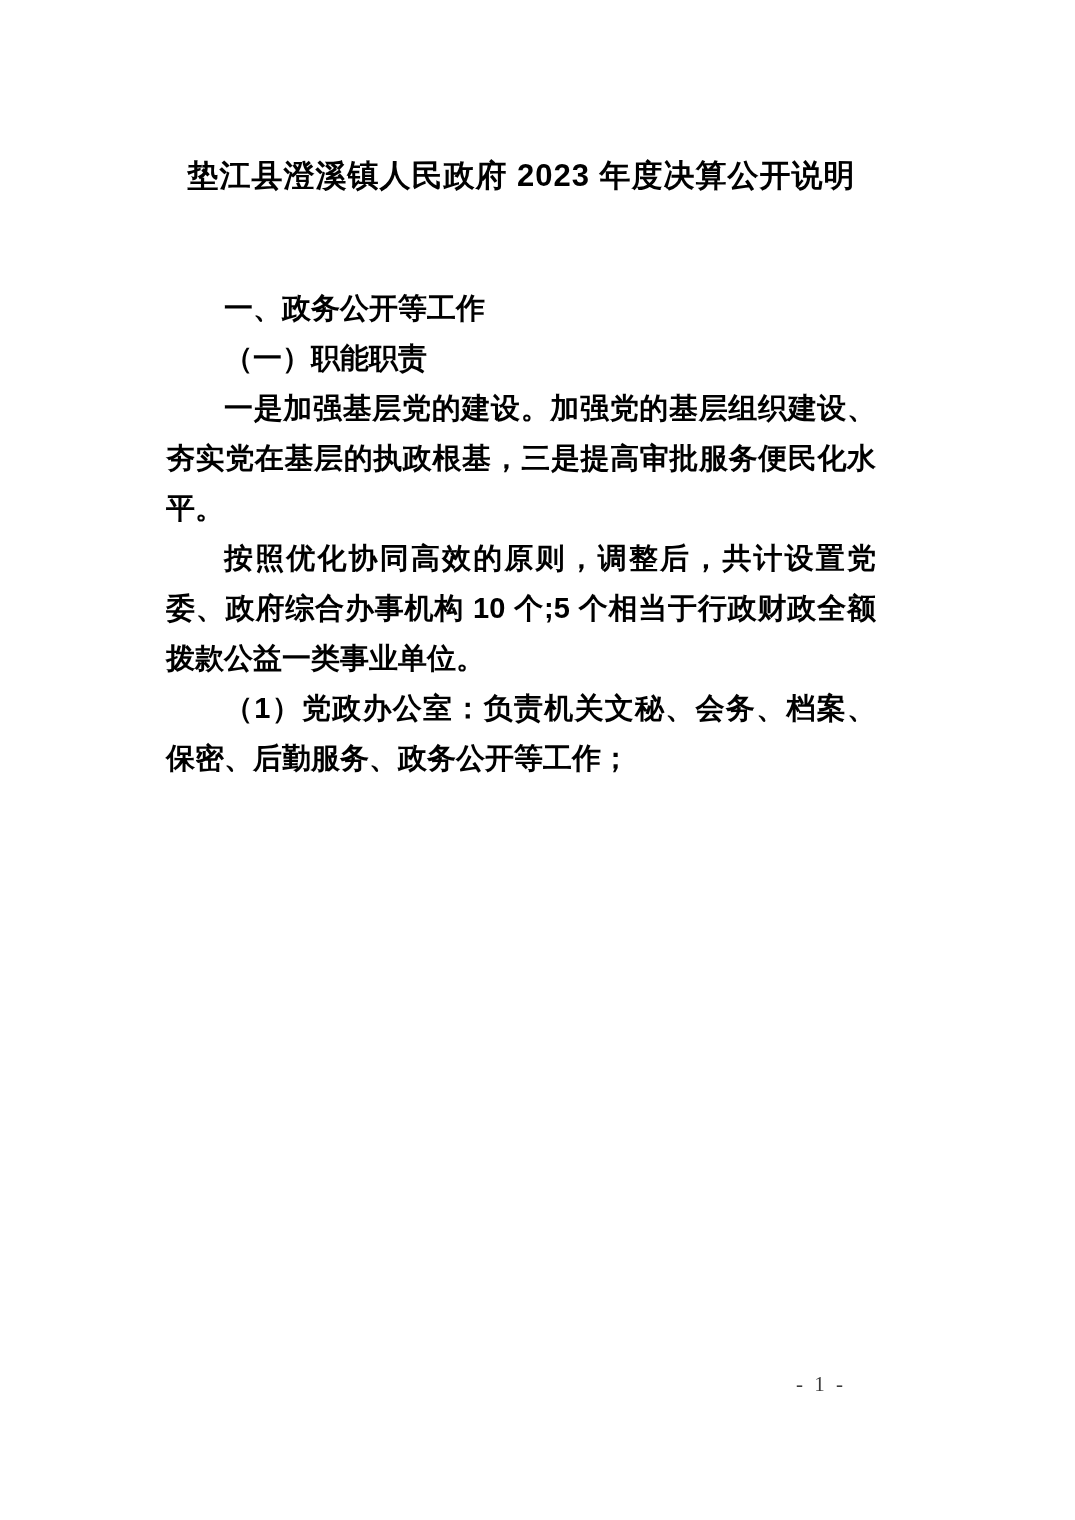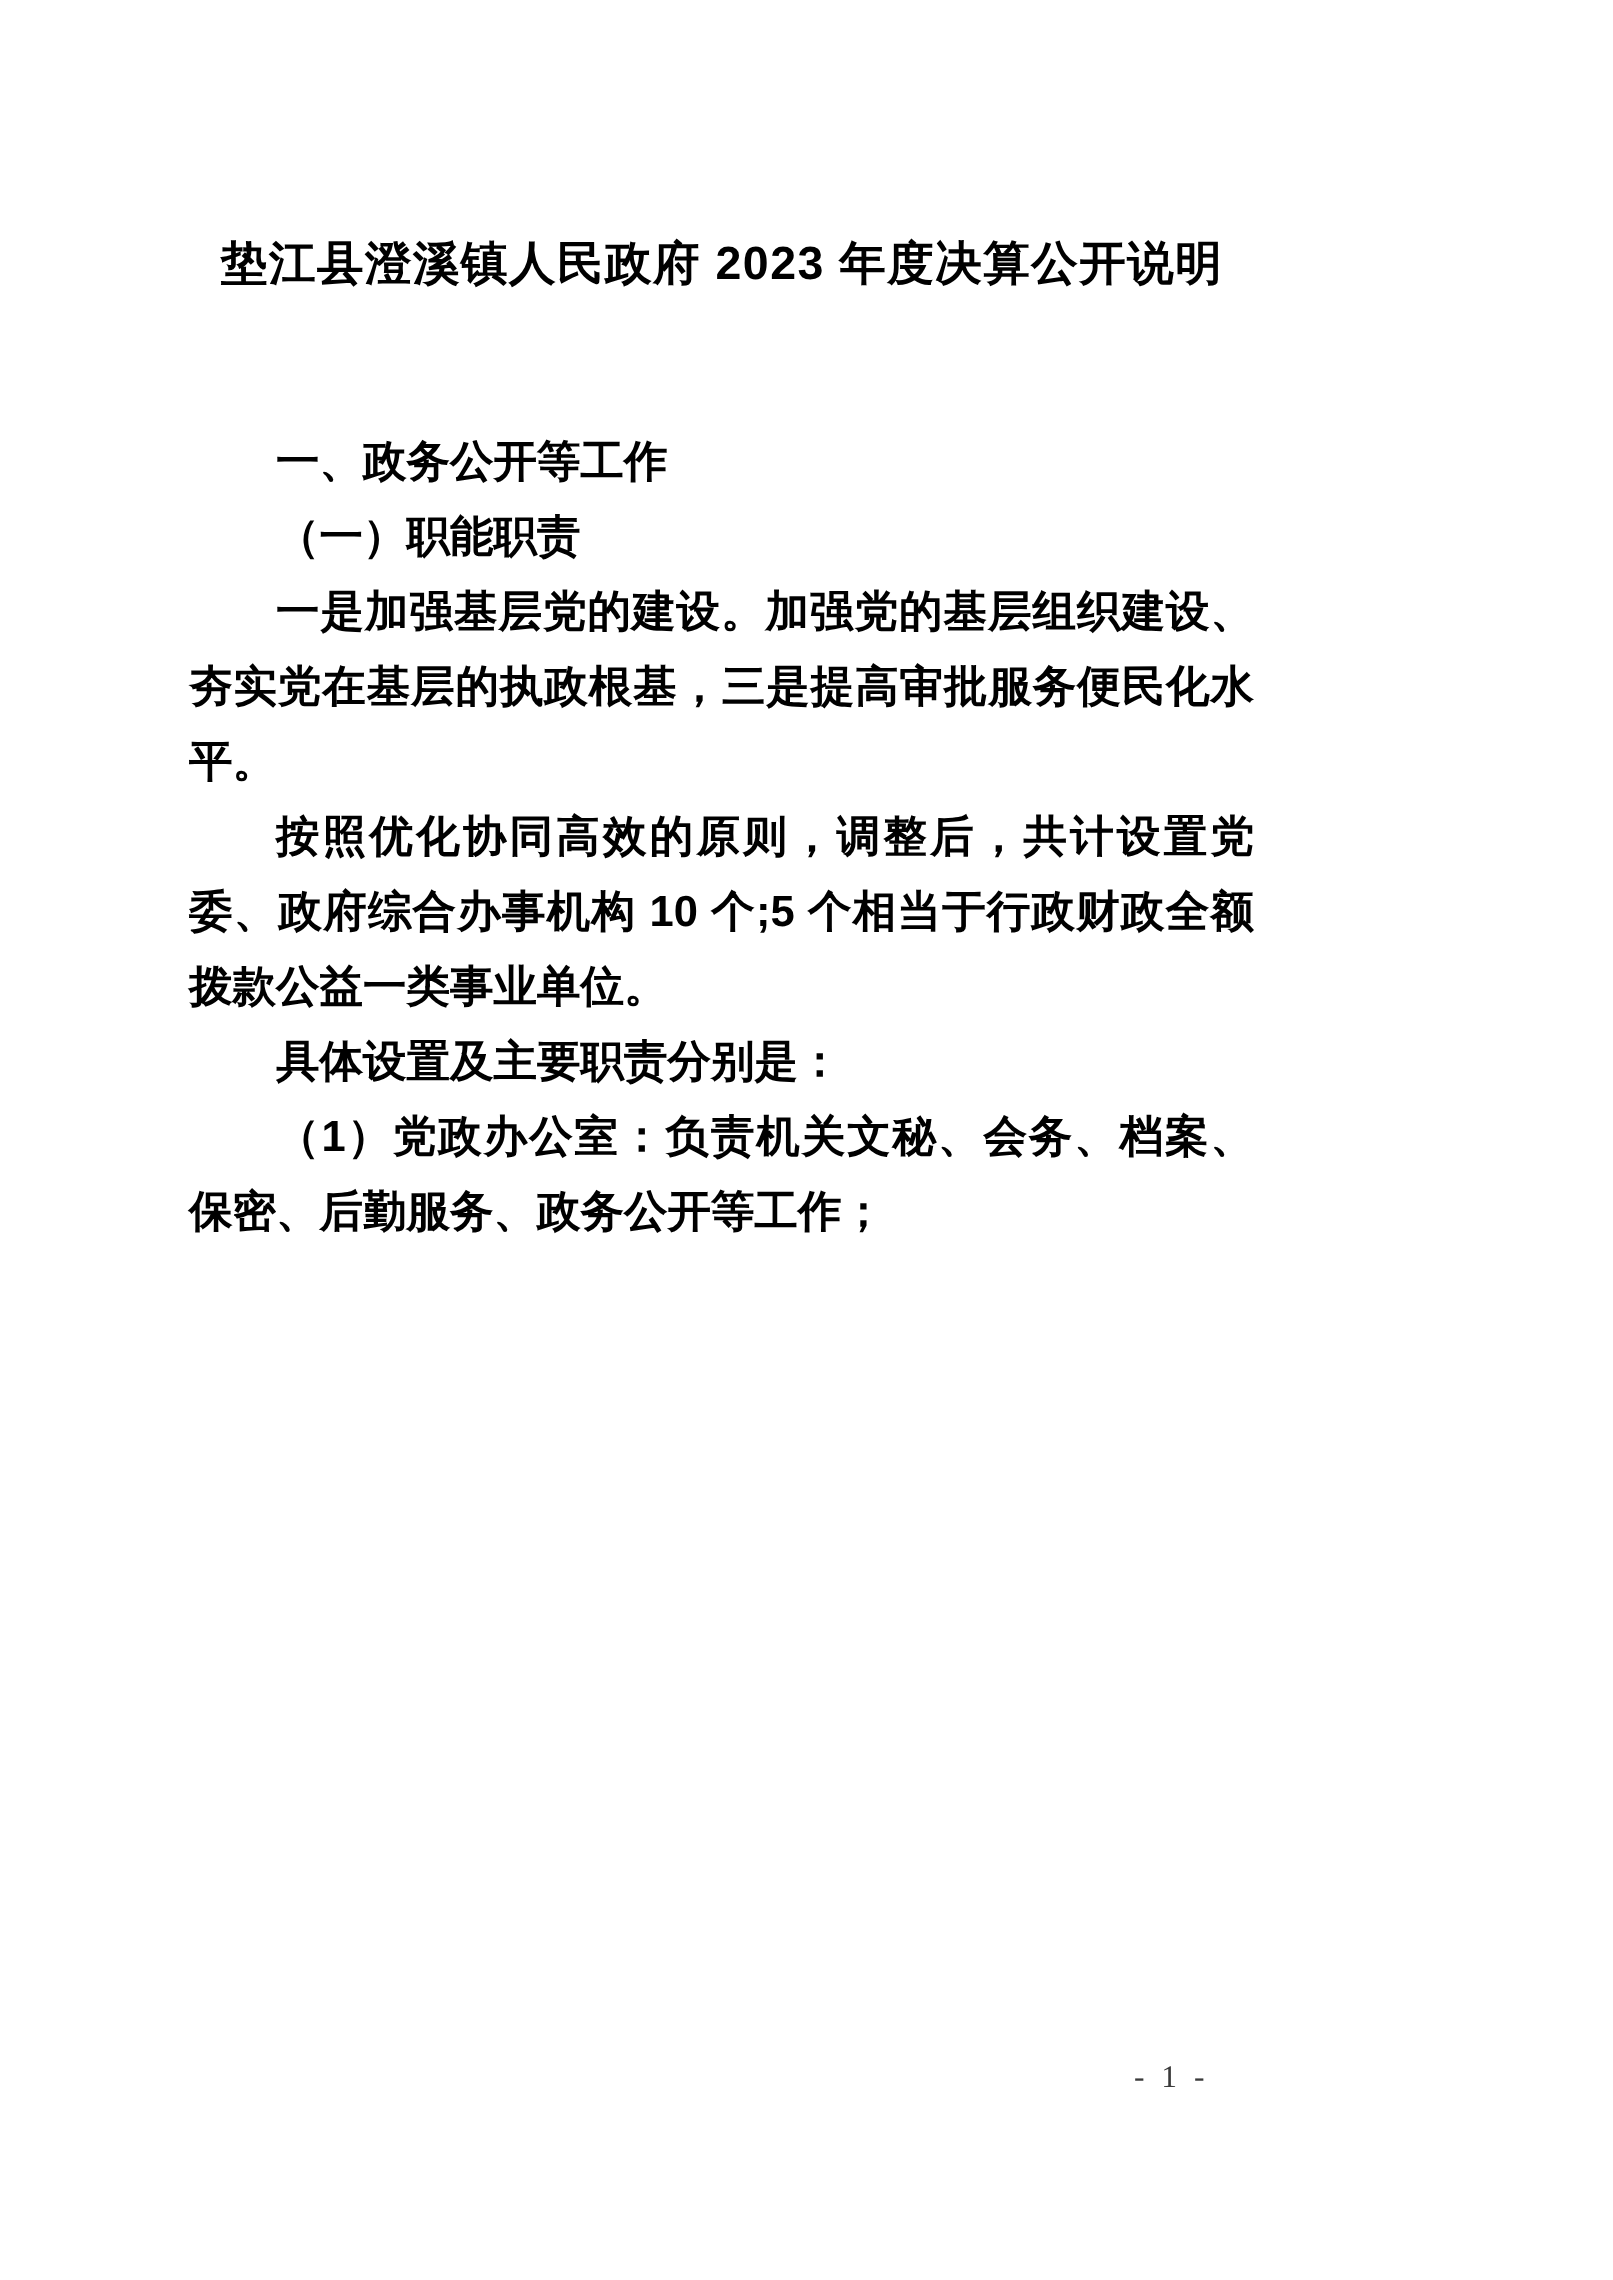--- a/index.html
+++ b/index.html
@@ -8,20 +8,21 @@
     background: #ffffff;
   }
   .page {
     position: relative;
     width: 963px;
     height: 1520px;
     background: #ffffff;
     color: #000000;
     font-family: "Liberation Sans", "DejaVu Sans", sans-serif;
     overflow: hidden;
+    padding-left: 40px;
   }
   .doc-title {
     margin: 0 100px 83px 100px;
     padding-top: 152px;
     font-size: 31px;
     line-height: 48px;
     font-weight: 700;
     text-align: center;
     letter-spacing: 1px;
   }
@@ -56,19 +57,18 @@
 
 <div class="page">
 
   <h1 class="doc-title">垫江县澄溪镇人民政府 2023 年度决算公开说明</h1>
 
   <div class="doc-body">
     <p>一、政务公开等工作</p>
     <p>（一）职能职责</p>
     <p>一是加强基层党的建设。加强党的基层组织建设、夯实党在基层的执政根基，三是提高审批服务便民化水平。</p>
     <p>按照优化协同高效的原则，调整后，共计设置党委、政府综合办事机构 10 个;5 个相当于行政财政全额拨款公益一类事业单位。</p>
-    <p>具体设置及主要职责分别是：</p>
     <p>（1）党政办公室：负责机关文秘、会务、档案、保密、后勤服务、政务公开等工作；</p>
   </div>
 
   <div class="page-num">- 1 -</div>
 
 </div>
 
 </body></html>

